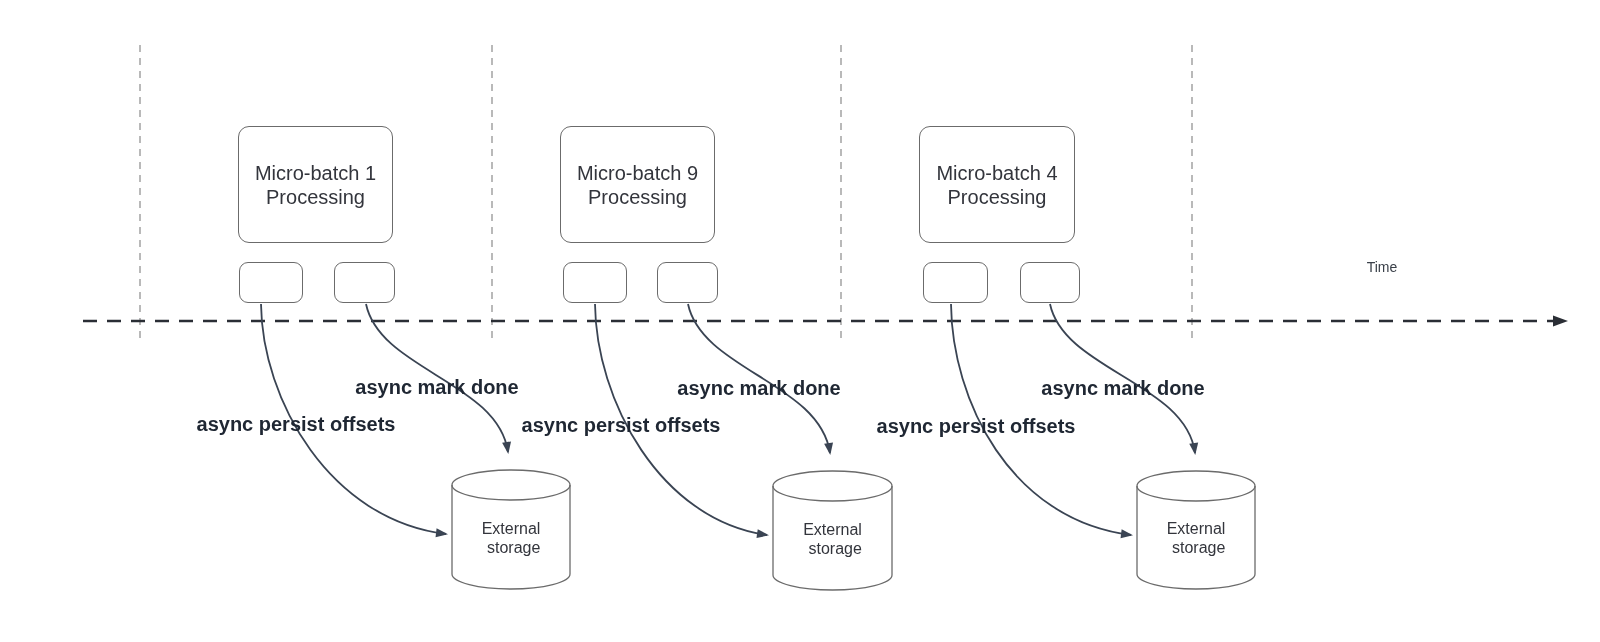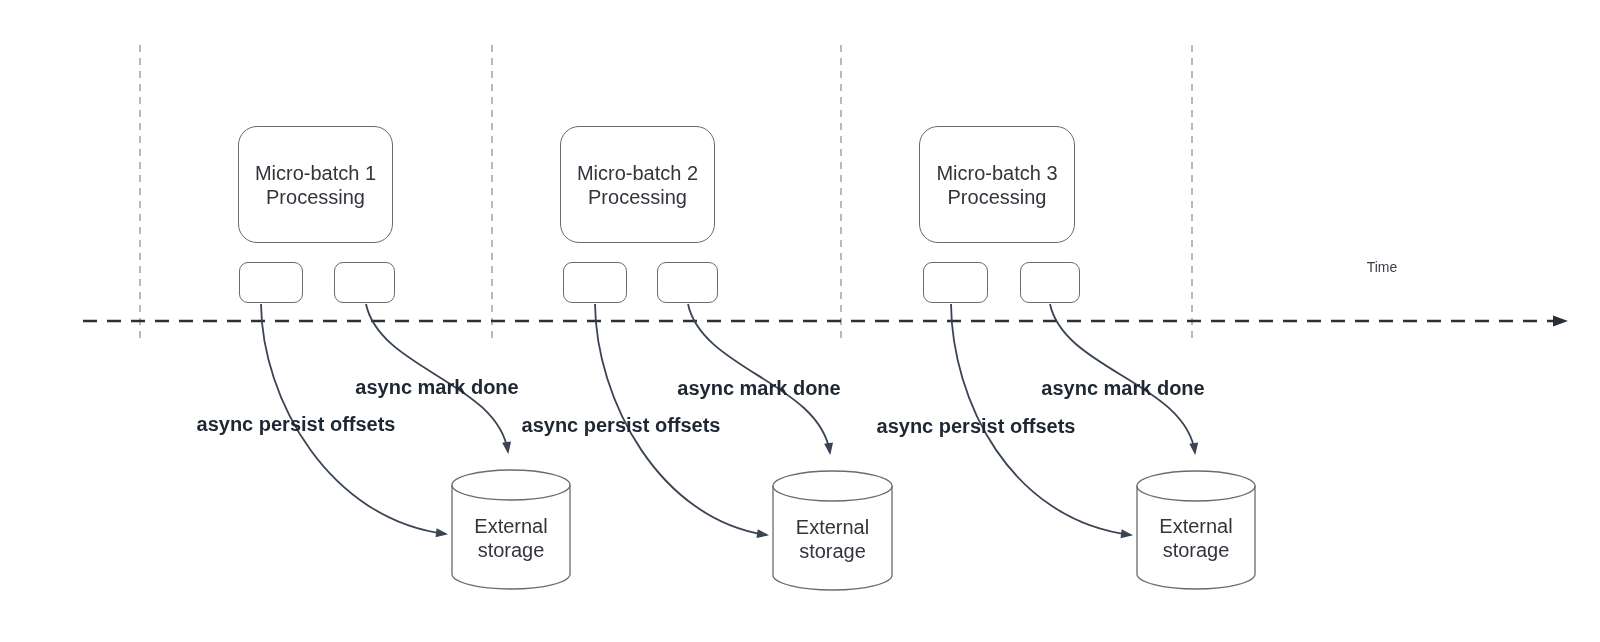--- a/index.html
+++ b/index.html
@@ -8,34 +8,34 @@
     width:1600px;height:642px;
     background:var(--canvas-bg,#ffffff);
     font-family:"Liberation Sans", sans-serif;
     overflow:hidden;
   }
   .canvas svg{position:absolute;left:0;top:0;width:1600px;height:642px;}
   #nodes-layer{position:absolute;left:0;top:0;width:1600px;height:642px;}
   .process-box{
     position:absolute;box-sizing:border-box;
     border:1px solid var(--shape-stroke);
-    border-radius:19px;background:var(--shape-fill);
+    border-radius:11px;background:var(--shape-fill);
     display:flex;align-items:center;justify-content:center;
     text-align:center;color:var(--shape-text);
     font-size:20px;line-height:1.2;
   }
   .task-box{
     position:absolute;box-sizing:border-box;
     border:1px solid var(--shape-stroke);
     border-radius:9px;background:var(--shape-fill);
   }
   .storage-label{
     position:absolute;transform:translate(-50%,-50%);
-    text-align:center;color:var(--shape-text);
-    font-size:20px;line-height:1.2;white-space:nowrap;
+    text-align:right;color:var(--shape-text);
+    font-size:16px;line-height:1.2;white-space:nowrap;
   }
   .edge-label{
     position:absolute;transform:translate(-50%,-50%);
     font-weight:bold;font-size:20px;color:var(--edge-label-text);
     white-space:nowrap;
   }
   .time-label{
     position:absolute;transform:translate(-50%,-50%);
     font-size:14px;color:var(--timeline-text);white-space:nowrap;
   }
@@ -74,29 +74,29 @@
   <div id="nodes-layer">
       <div class="process-box" style="left:238px;top:126px;width:155px;height:117px;">
         <div><span>Micro-batch 1</span><br><span>Processing</span></div>
       </div>
       <div class="task-box" style="left:239px;top:262px;width:64px;height:41px;"></div>
       <div class="task-box" style="left:334px;top:262px;width:61px;height:41px;"></div>
       <div class="storage-label" style="left:511px;top:537.5px;"><span>External</span><br><span>storage</span></div>
       <div class="edge-label" style="left:296px;top:424px;">async persist offsets</div>
       <div class="edge-label" style="left:437px;top:387px;">async mark done</div>
       <div class="process-box" style="left:560px;top:126px;width:155px;height:117px;">
-        <div><span>Micro-batch 2</span><br><span>Processing</span></div>
+        <div><span>Micro-batch 9</span><br><span>Processing</span></div>
       </div>
       <div class="task-box" style="left:563px;top:262px;width:64px;height:41px;"></div>
       <div class="task-box" style="left:657px;top:262px;width:61px;height:41px;"></div>
       <div class="storage-label" style="left:832.5px;top:538.5px;"><span>External</span><br><span>storage</span></div>
       <div class="edge-label" style="left:621px;top:425px;">async persist offsets</div>
       <div class="edge-label" style="left:759px;top:388px;">async mark done</div>
       <div class="process-box" style="left:919px;top:126px;width:156px;height:117px;">
-        <div><span>Micro-batch 3</span><br><span>Processing</span></div>
+        <div><span>Micro-batch 4</span><br><span>Processing</span></div>
       </div>
       <div class="task-box" style="left:923px;top:262px;width:65px;height:41px;"></div>
       <div class="task-box" style="left:1020px;top:262px;width:60px;height:41px;"></div>
       <div class="storage-label" style="left:1196px;top:538px;"><span>External</span><br><span>storage</span></div>
       <div class="edge-label" style="left:976px;top:426px;">async persist offsets</div>
       <div class="edge-label" style="left:1123px;top:388px;">async mark done</div>
       <div class="time-label" style="left:1382px;top:267px;">Time</div>
     </div>
 </div>
 

